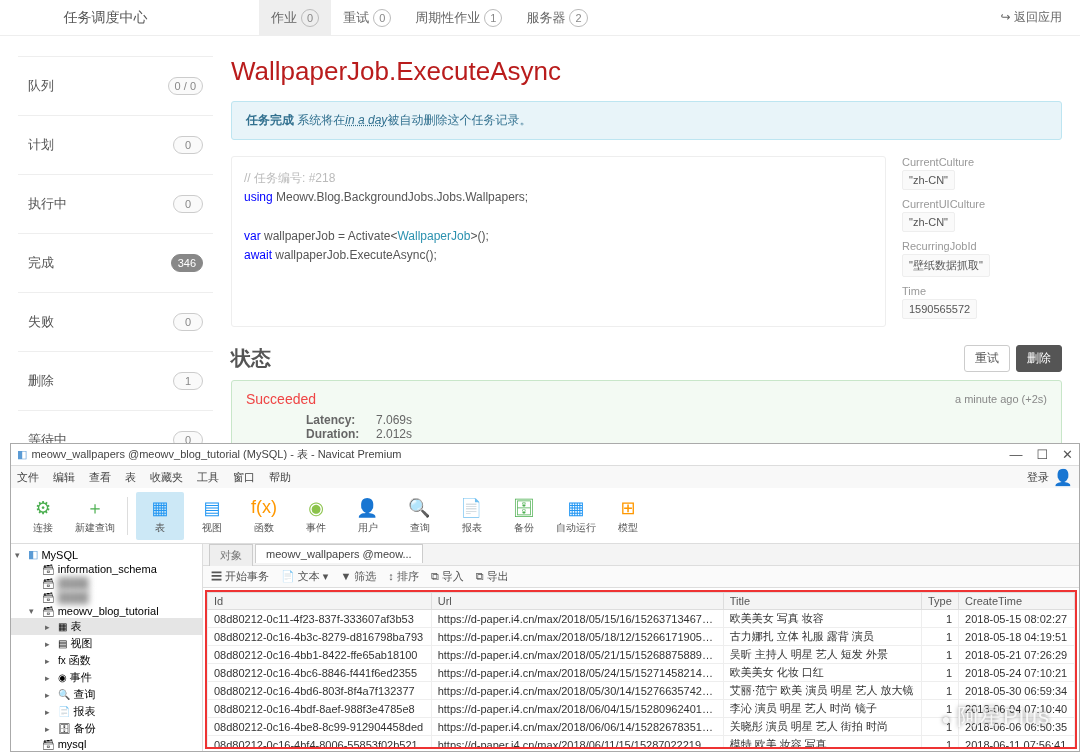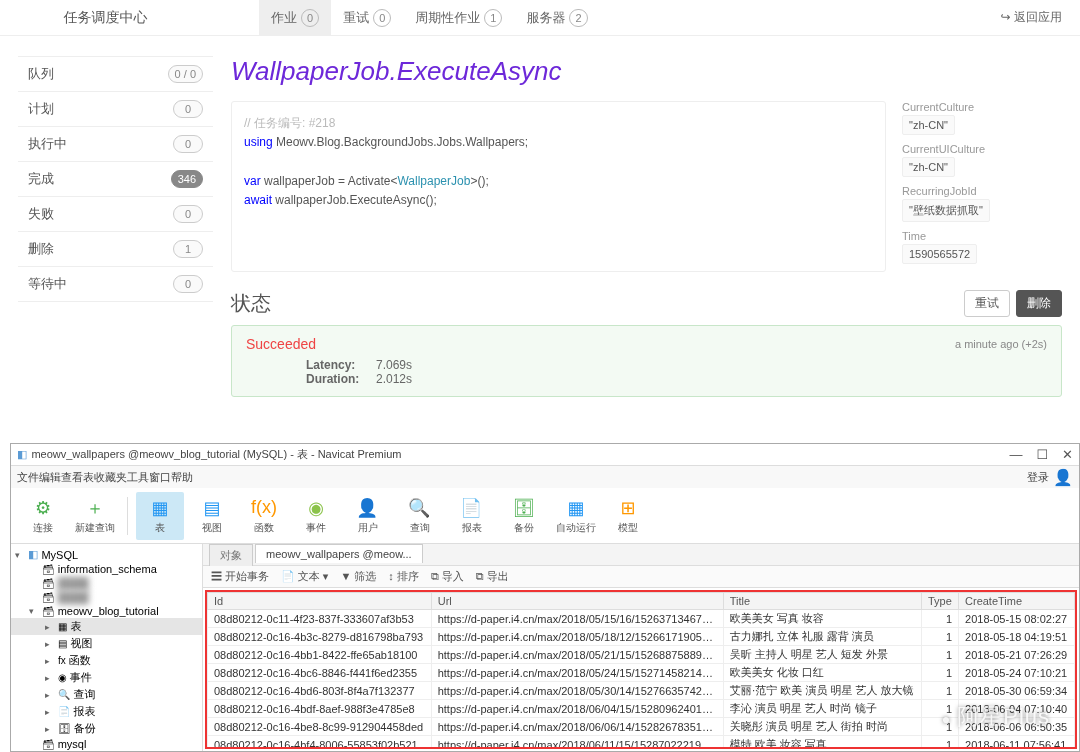--- a/index.html
+++ b/index.html
@@ -8,54 +8,54 @@
 .topbar { height:36px; display:flex; align-items:center; padding:0 0 0 0; border-bottom:1px solid #eee; background:#fff;gap:48px; }
 .topbar .brand { width:211px; text-align:center; font-size:14px; color:#555; padding:8px 0; }
 .topbar .tabs { display:flex; height:100%; }
 .topbar .tab { padding:8px 12px; font-size:13px; color:#666; cursor:pointer; display:flex; align-items:center; gap:4px; }
 .topbar .tab.active { background:#eee; }
 .topbar .badge { display:inline-block; min-width:18px; height:18px; border:1px solid #bbb; border-radius:9px; font-size:11px; line-height:16px; text-align:center; color:#888; padding:0 5px; }
 .topbar .spacer { flex:1; }
 .topbar .back-link { padding:12px 18px; font-size:12px; color:#666; cursor:pointer; }
 .body-row { display:flex; padding:20px 18px; gap:18px; }
 .sidebar { width:195px; }
-.sidebar .item { display:flex; justify-content:space-between; align-items:center; padding:8px 10px; font-size:13px; color:#555; border-bottom:1px solid #eee; cursor:pointer; }
+.sidebar .item { display:flex; justify-content:space-between; align-items:center; padding:20px 10px; font-size:13px; color:#555; border-bottom:1px solid #eee; cursor:pointer; }
 .sidebar .item:first-child { border-top:1px solid #eee; }
 .sidebar .count { min-width:30px; height:18px; border:1px solid #ccc; border-radius:9px; font-size:11px; line-height:16px; text-align:center; color:#888; background:#fafafa; padding:0 6px; }
 .sidebar .count.filled { background:#888; color:#fff; border-color:#888; }
 .main { flex:1; }
-.main h1 { font-size:26px; font-weight:400; color:#6d28d9; margin-bottom:14px;font-style:italic; }
+.main h1 { font-size:26px; font-weight:400; color:#b91c1c; margin-bottom:14px; }
 .alert { background:#e8f4f9; border:1px solid #bde5f1; padding:10px 14px; font-size:12px; color:#31708f; border-radius:3px; margin-bottom:16px; }
 .alert strong { font-weight:bold; }
 .alert .underline { text-decoration:underline dotted; font-style:italic; }
 .code-row { display:flex; gap:16px; margin-bottom:18px; }
 .code-box { flex:1; border:1px solid #eee; padding:12px; font-family:Consolas,monospace; font-size:12px; color:#555; background:#fff; border-radius:3px; line-height:1.6; white-space:pre; }
 .code-box .kw { color:#0000ff; }
 .code-box .cm { color:#bbb; }
 .code-box .type { color:#2b91af; }
 .meta-box { width:160px; font-size:11px; }
 .meta-box .m-item { margin-bottom:8px; }
 .meta-box .m-label { color:#999; margin-bottom:2px; }
 .meta-box .m-val { color:#555; border:1px solid #eee; padding:3px 6px; border-radius:2px; display:inline-block; background:#fafafa; }
 .status-head { display:flex; justify-content:space-between; align-items:center; margin-bottom:8px; }
-.status-head h2 { font-size:20px; font-weight:400; color:#555;text-align:center; }
+.status-head h2 { font-size:20px; font-weight:700; color:#555;text-align:center; }
 .status-head .btns { display:flex; gap:6px; }
 .btn { padding:4px 10px; font-size:12px; border:1px solid #ccc; background:#fff; color:#555; border-radius:3px; cursor:pointer; }
 .btn.dark { background:#555; color:#fff; border-color:#555; }
 .status-box { border:1px solid #c8e6c9; background:#f3faf3; border-radius:3px; padding:10px 14px; }
 .status-box .st-head { display:flex; justify-content:space-between; align-items:center; margin-bottom:6px; }
 .status-box .st-title { color:#ef4444; font-size:14px; }
 .status-box .st-time { color:#888; font-size:11px; }
 .status-box .st-row { display:flex; font-size:12px; color:#666; margin-left:60px; }
 .status-box .st-label { width:70px; font-weight:bold; }
 
 .navicat { position:absolute; top:443px; left:10px; right:0; bottom:0; border:1px solid #aaa; background:#f0f0f0; }
 .nav-title { height:22px; background:#fff; border-bottom:1px solid #ddd; display:flex; align-items:center; padding:0 6px; font-size:11px; color:#444; }
 .nav-title .win-icons { margin-left:auto; display:flex; gap:14px; font-size:13px; color:#555; }
-.nav-menu { height:22px; background:#f8f8f8; display:flex; align-items:center; padding:0 6px; font-size:11px; color:#444;text-align:right; }
+.nav-menu { height:22px; background:#f8f8f8; display:flex; align-items:center; padding:0 6px; gap:14px; font-size:11px; color:#444;text-align:right; }
 .nav-menu .right { margin-left:auto; display:flex; align-items:center; gap:4px; }
 .nav-toolbar { height:56px; background:#fff; border-bottom:1px solid #ddd; display:flex; align-items:center; padding:0 8px; gap:4px; }
 .tool-btn { width:48px; height:48px; display:flex; flex-direction:column; align-items:center; justify-content:center; font-size:10px; color:#555; gap:2px; cursor:pointer; border-radius:2px; }
 .tool-btn.active { background:#cce8f6; }
 .tool-btn .icon { width:22px; height:22px; display:flex; align-items:center; justify-content:center; font-size:18px; }
 .nav-body { display:flex; height:calc(100% - 100px); }
 .nav-tree { width:192px; background:#fff; border-right:1px solid #ddd; overflow:auto; font-size:11px; padding:3px 0; }
 .nav-tree .node { padding:1px 4px; display:flex; align-items:center; gap:3px; cursor:pointer; white-space:nowrap; }
 .nav-tree .node.sel { background:#e5e5e5; }
 .nav-tree .caret { width:10px; font-size:9px; color:#666; }
@@ -127,20 +127,23 @@
           <span>删除</span>
           <span class="count">1</span>
         </div>
         <div class="item">
           <span>等待中</span>
           <span class="count">0</span>
         </div>
       </div>
     <div class="main">
       <h1>WallpaperJob.ExecuteAsync</h1>
+      <div class="alert">
+        <strong>任务完成</strong><span> 系统将在</span><span class="underline">in a day</span><span>被自动删除这个任务记录。</span>
+      </div>
       <div class="code-row">
         <div class="code-box"><span class="cm">// 任务编号: #218</span>
 <span class="kw">using</span><span> Meowv.Blog.BackgroundJobs.Jobs.Wallpapers;</span>
 
 <span class="kw">var</span><span> wallpaperJob = Activate&lt;</span><span class="type">WallpaperJob</span><span>&gt;();</span>
 <span class="kw">await</span><span> wallpaperJob.ExecuteAsync();</span></div>
         <div class="meta-box" id="meta">
             <div class="m-item"><div class="m-label">CurrentCulture</div><div class="m-val">"zh-CN"</div></div>
             <div class="m-item"><div class="m-label">CurrentUICulture</div><div class="m-val">"zh-CN"</div></div>
             <div class="m-item"><div class="m-label">RecurringJobId</div><div class="m-val">"壁纸数据抓取"</div></div>

